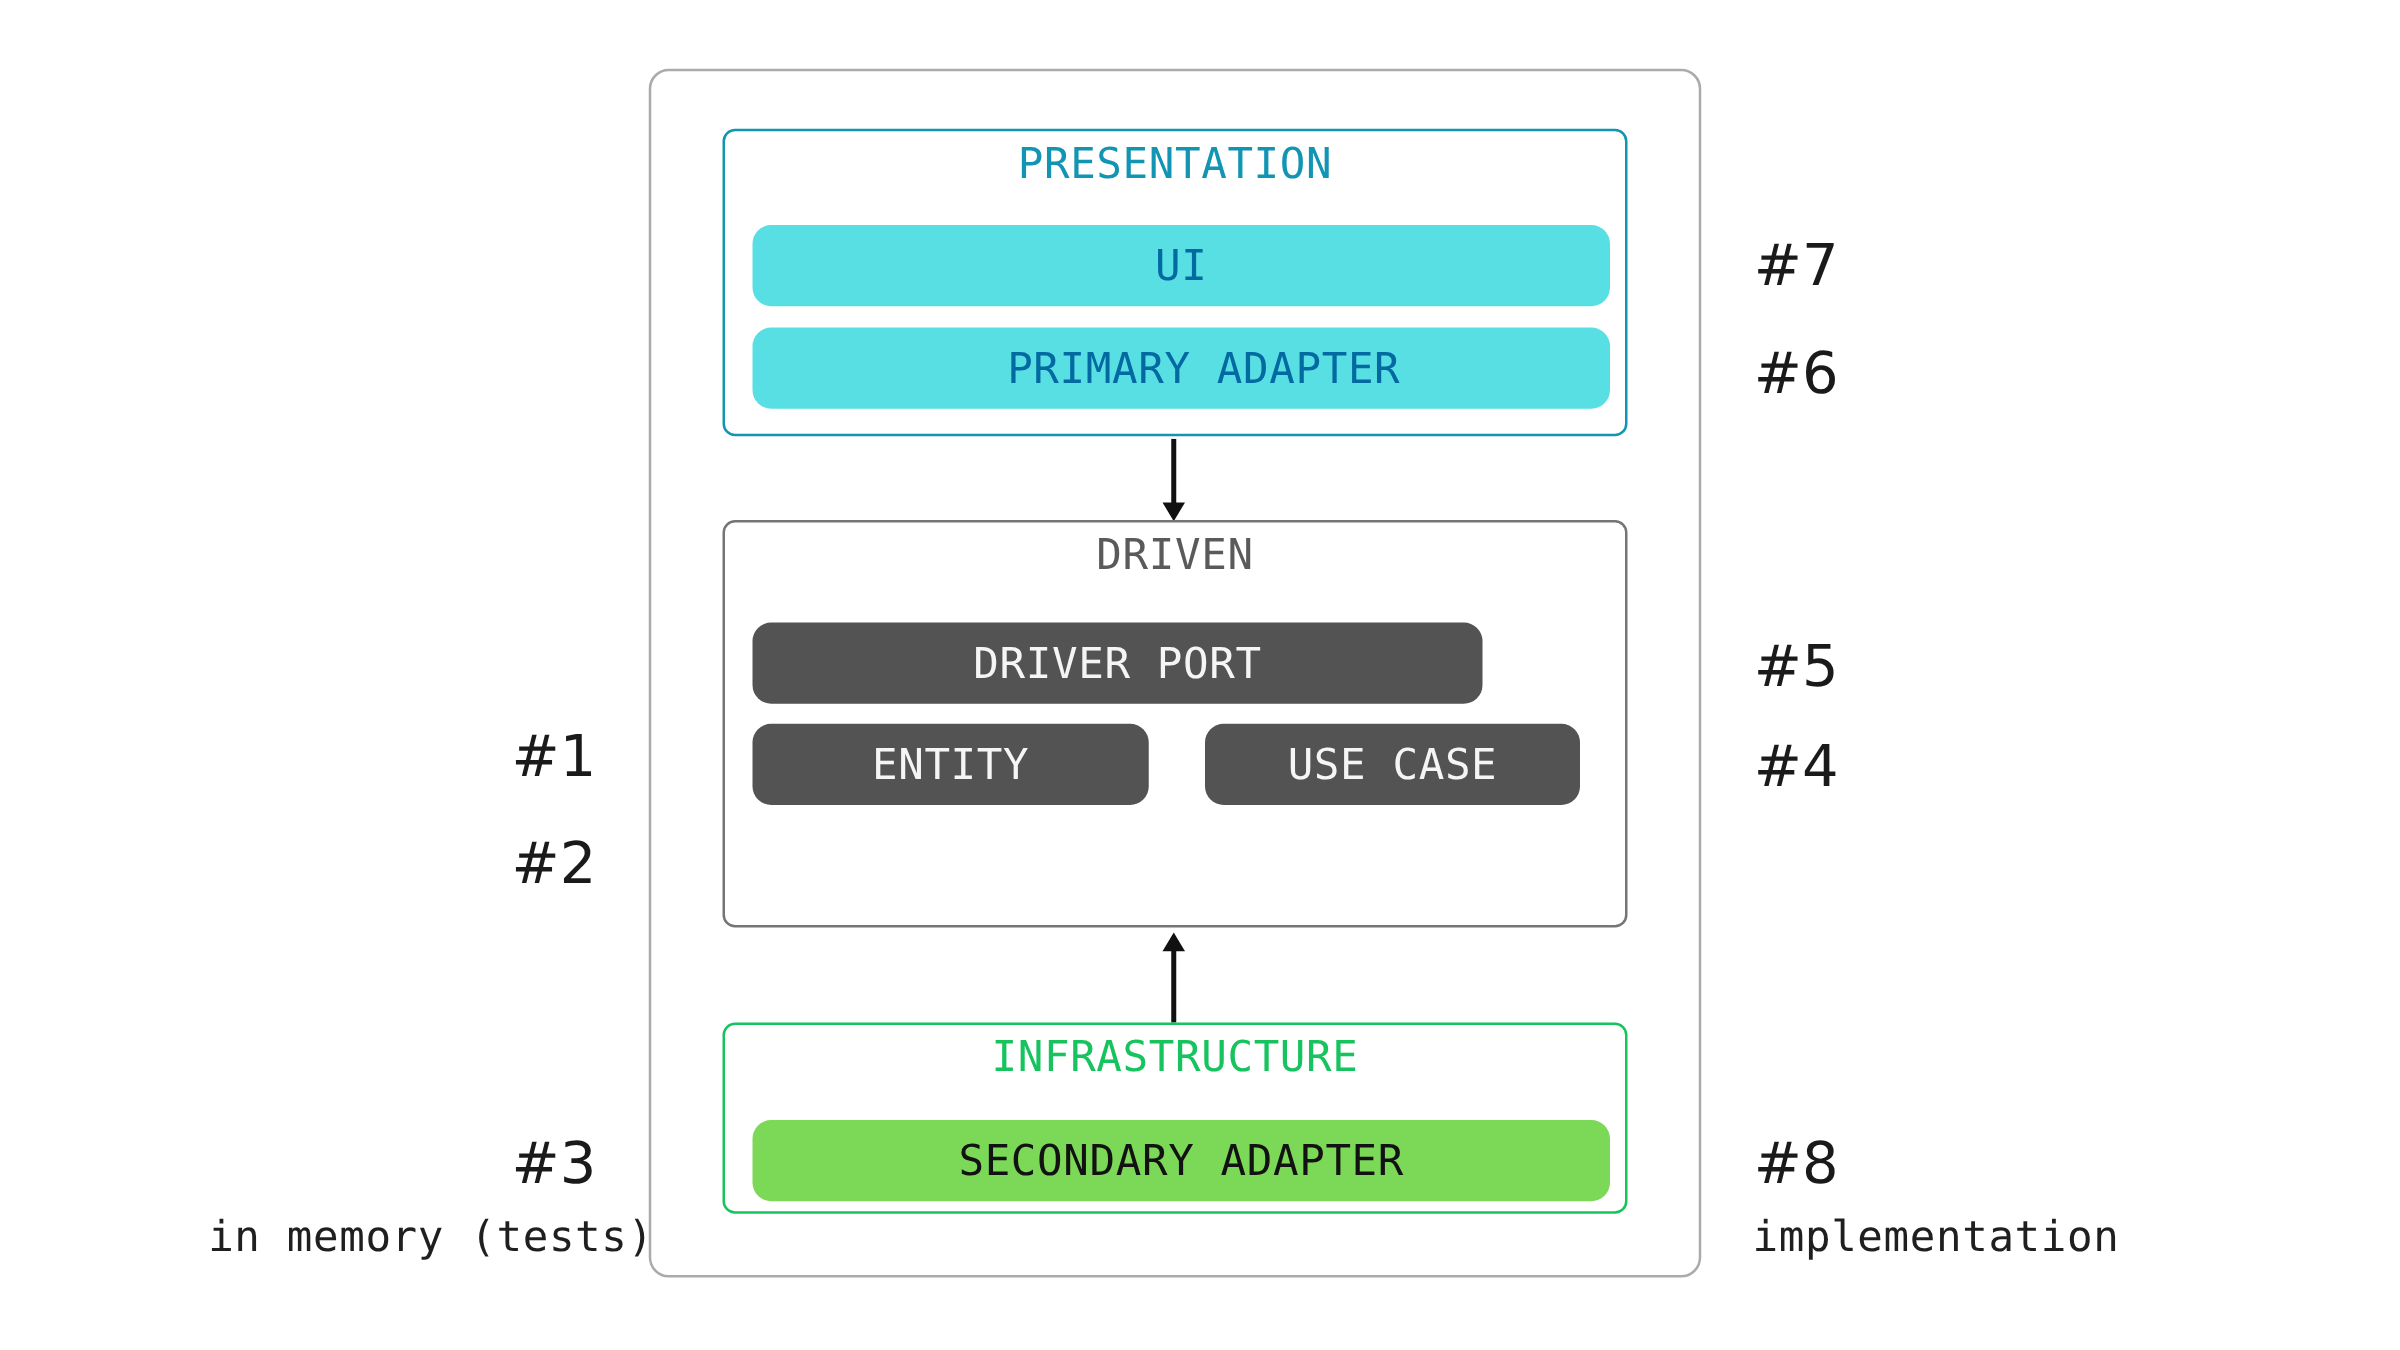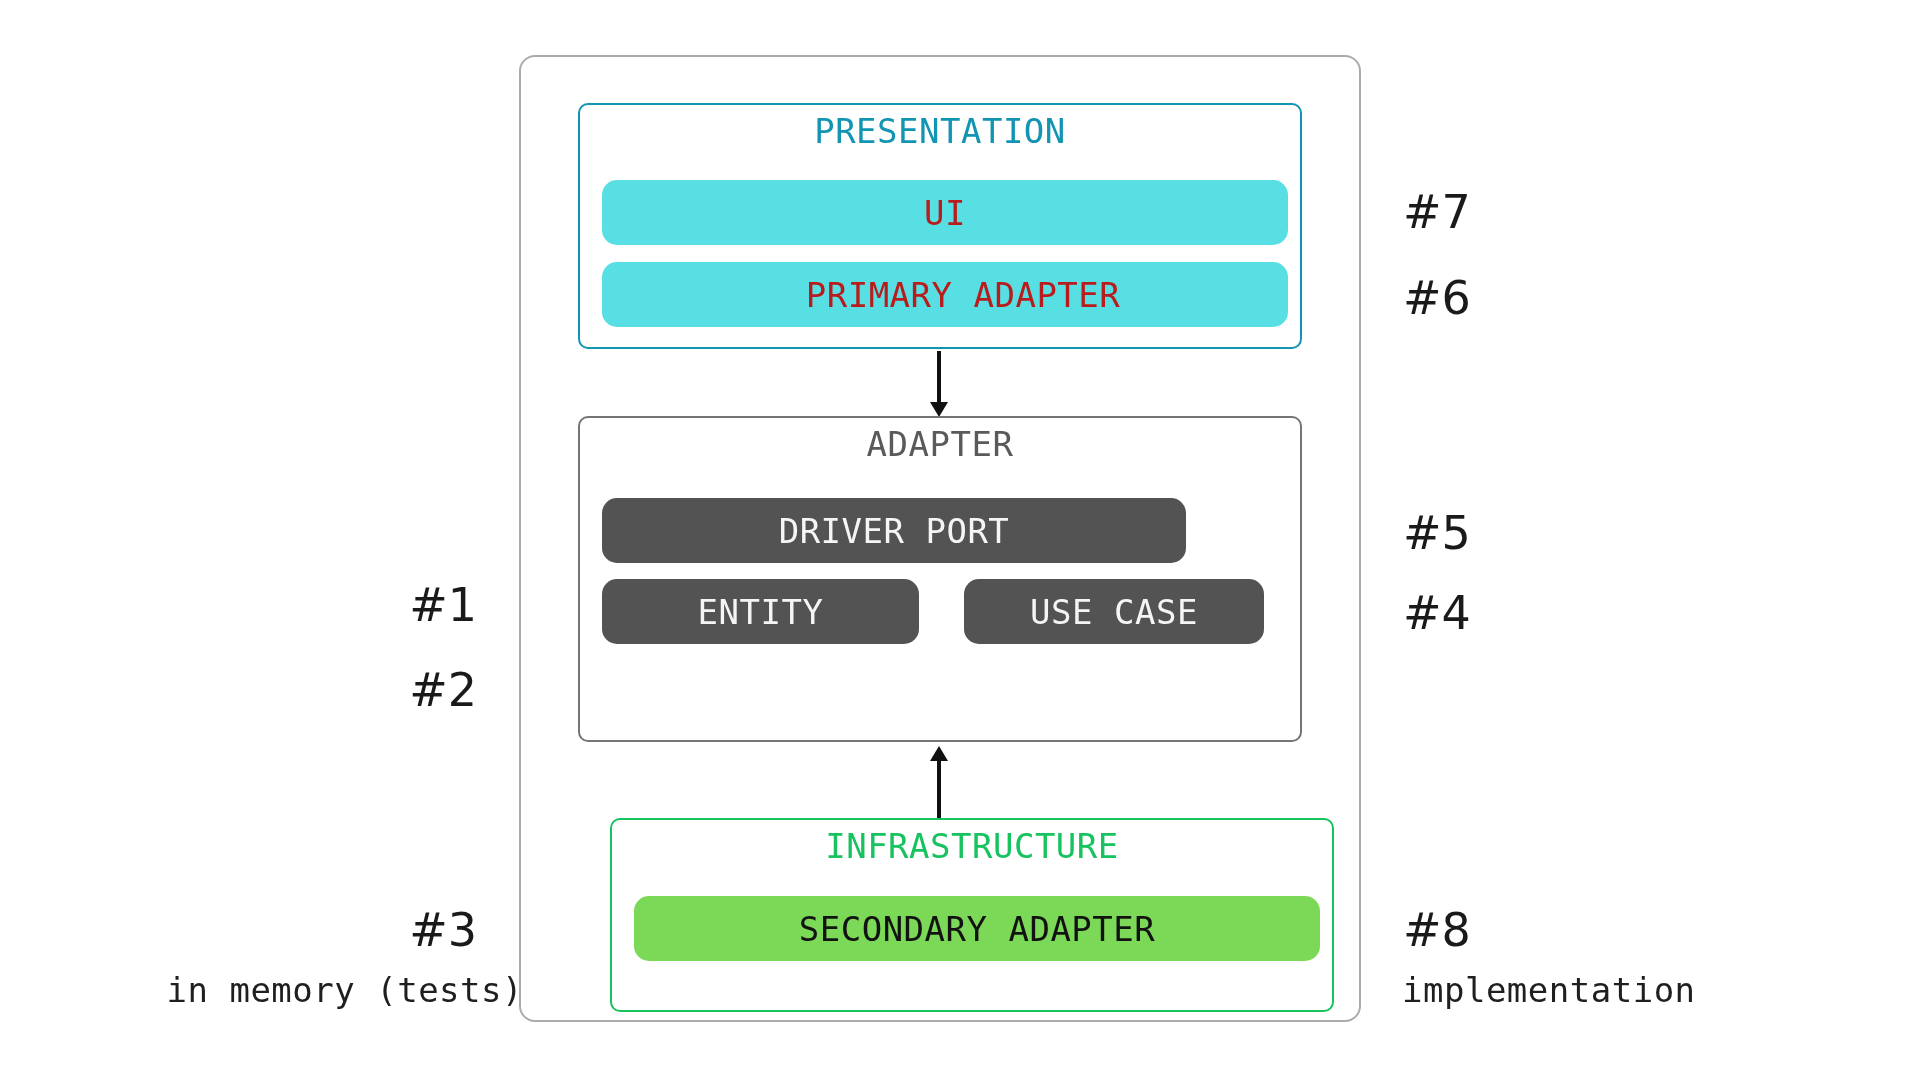--- a/index.html
+++ b/index.html
@@ -22,40 +22,40 @@
   }
 
   
   .layer {
     left: 578px; width: 724px;
     border-radius: 10px;
     background: #ffffff;
   }
   .layer-presentation { top: 103px; height: 246px; border: 2.5px solid var(--teal, #1295b3); }
   .layer-domain       { top: 416px; height: 326px; border: 2.5px solid var(--gray_border, #757575); }
-  .layer-infrastructure { top: 818px; height: 194px; border: 2.5px solid var(--green, #17c35f); margin-left: 32px; }
+  .layer-infrastructure { top: 818px; height: 153px; border: 2.5px solid var(--green, #17c35f); }
 
   .layer-title {
     position: absolute; box-sizing: border-box;
     left: 0; width: 100%; text-align: center;
     font-size: 34px; line-height: 36px; letter-spacing: 0.5px;
     top: 8px;
   }
   .layer-presentation .layer-title { color: var(--teal, #1295b3); }
   .layer-domain .layer-title { color: var(--gray_title, #5a5a5a); }
   .layer-infrastructure .layer-title { color: var(--green, #17c35f); }
 
   
   .pill {
     position: absolute; box-sizing: border-box;
     height: 65px; border-radius: 15px;
     display: flex; align-items: center; justify-content: center;
     font-size: 34px; letter-spacing: 0.5px;
   }
-  .pill-cyan { background: var(--cyan_fill, #58dfe4); color: #b91c1c; }
+  .pill-cyan { background: var(--cyan_fill, #58dfe4); color: #0369a1; }
   .pill-dark { background: var(--dark_fill, #535353); color: #f5f5f5; }
   .pill-green { background: var(--green_fill, #7cd957); color: #121212; }
 
   .pill-ui              { left: 22px; top: 75px;  width: 686px; }
   .pill-primary-adapter { left: 22px; top: 157px; width: 686px; padding-left: 36px; }
   .pill-driver-port     { left: 22px; top: 80px;  width: 584px; }
   .pill-entity          { left: 22px; top: 161px; width: 317px; }
   .pill-use-case        { left: 384px; top: 161px; width: 300px; }
   .pill-driven-port     { left: 22px; top: 244px; width: 686px; }
   .pill-secondary-adapter { left: 22px; top: 76px; width: 686px; }
@@ -110,21 +110,21 @@
   </section>
 
   <div class="abs arrow arrow-down">
     <svg viewBox="0 0 26 67" xmlns="http://www.w3.org/2000/svg" aria-hidden="true">
       <line x1="13" y1="0" x2="13" y2="53" stroke="#111111" stroke-width="4"></line>
       <polygon points="4,51 22,51 13,66" fill="#111111"></polygon>
     </svg>
   </div>
 
   <section class="abs layer layer-domain">
-    <div class="layer-title">ADAPTER</div>
+    <div class="layer-title">DRIVEN</div>
     <div class="pill pill-dark pill-driver-port">
       <span>DRIVER PORT</span>
     </div>
     <div class="pill pill-dark pill-entity">
       <span>ENTITY</span>
     </div>
     <div class="pill pill-dark pill-use-case">
       <span>USE CASE</span>
     </div>
   </section>

